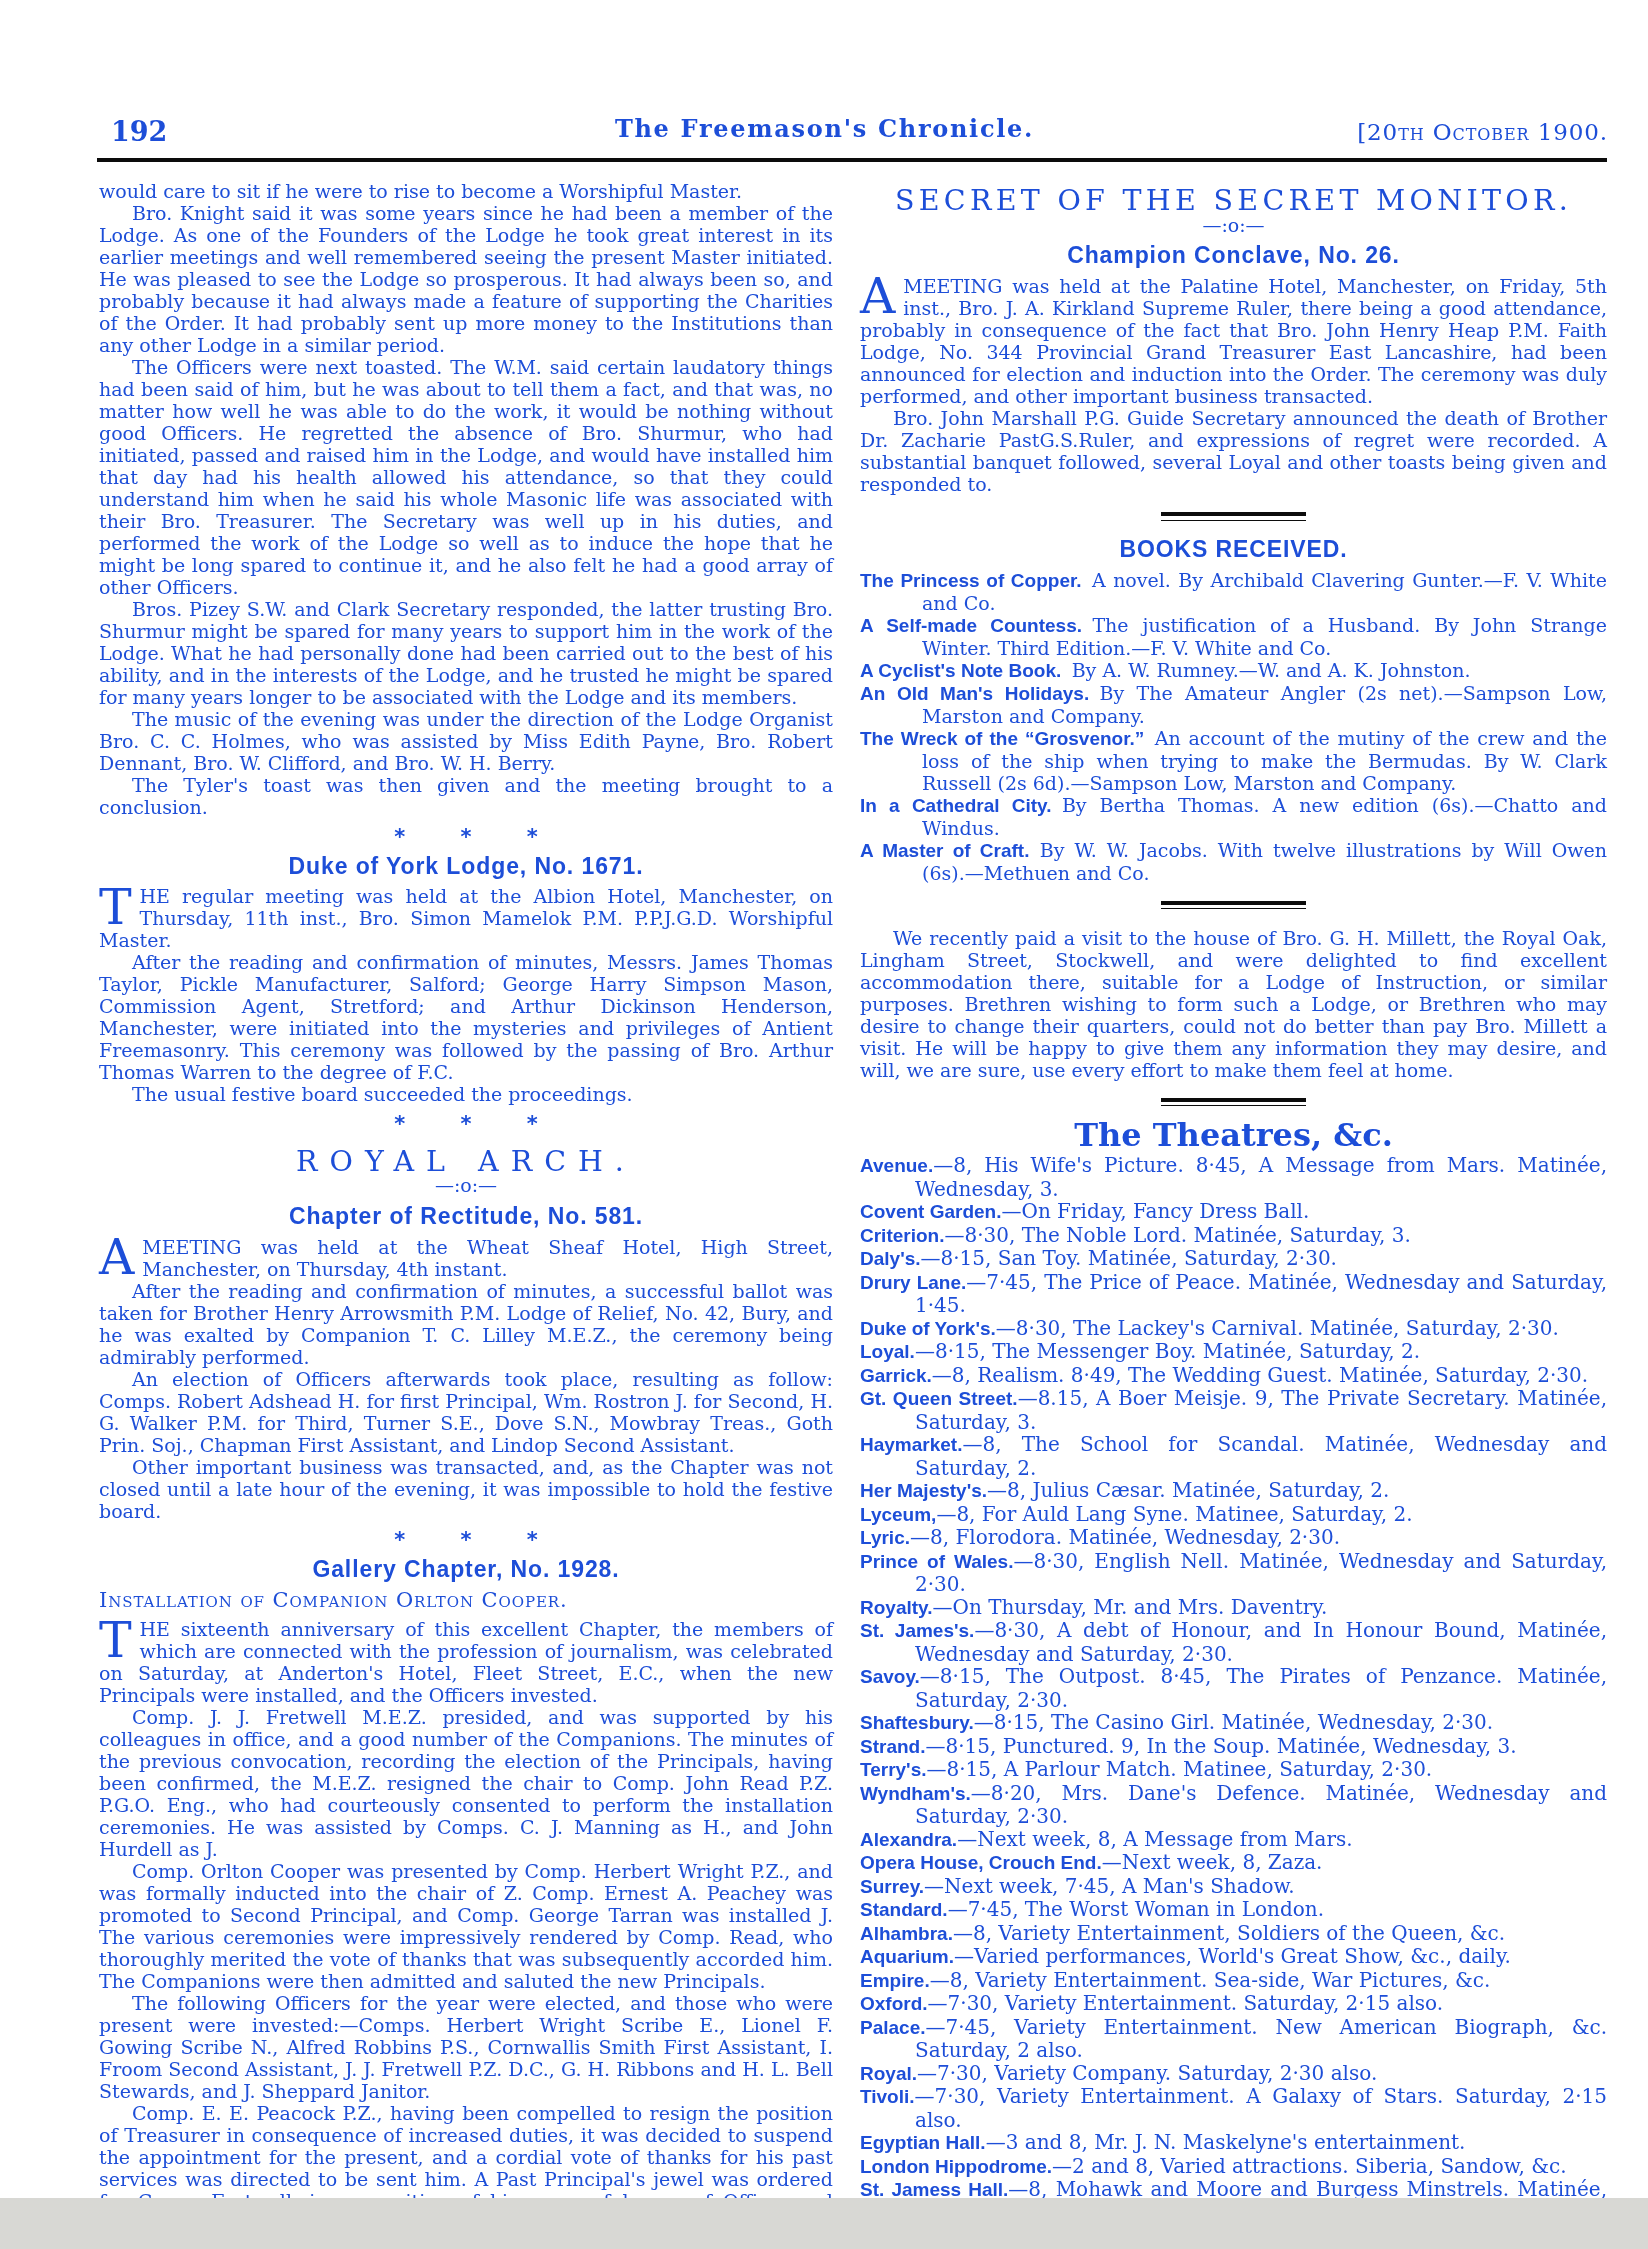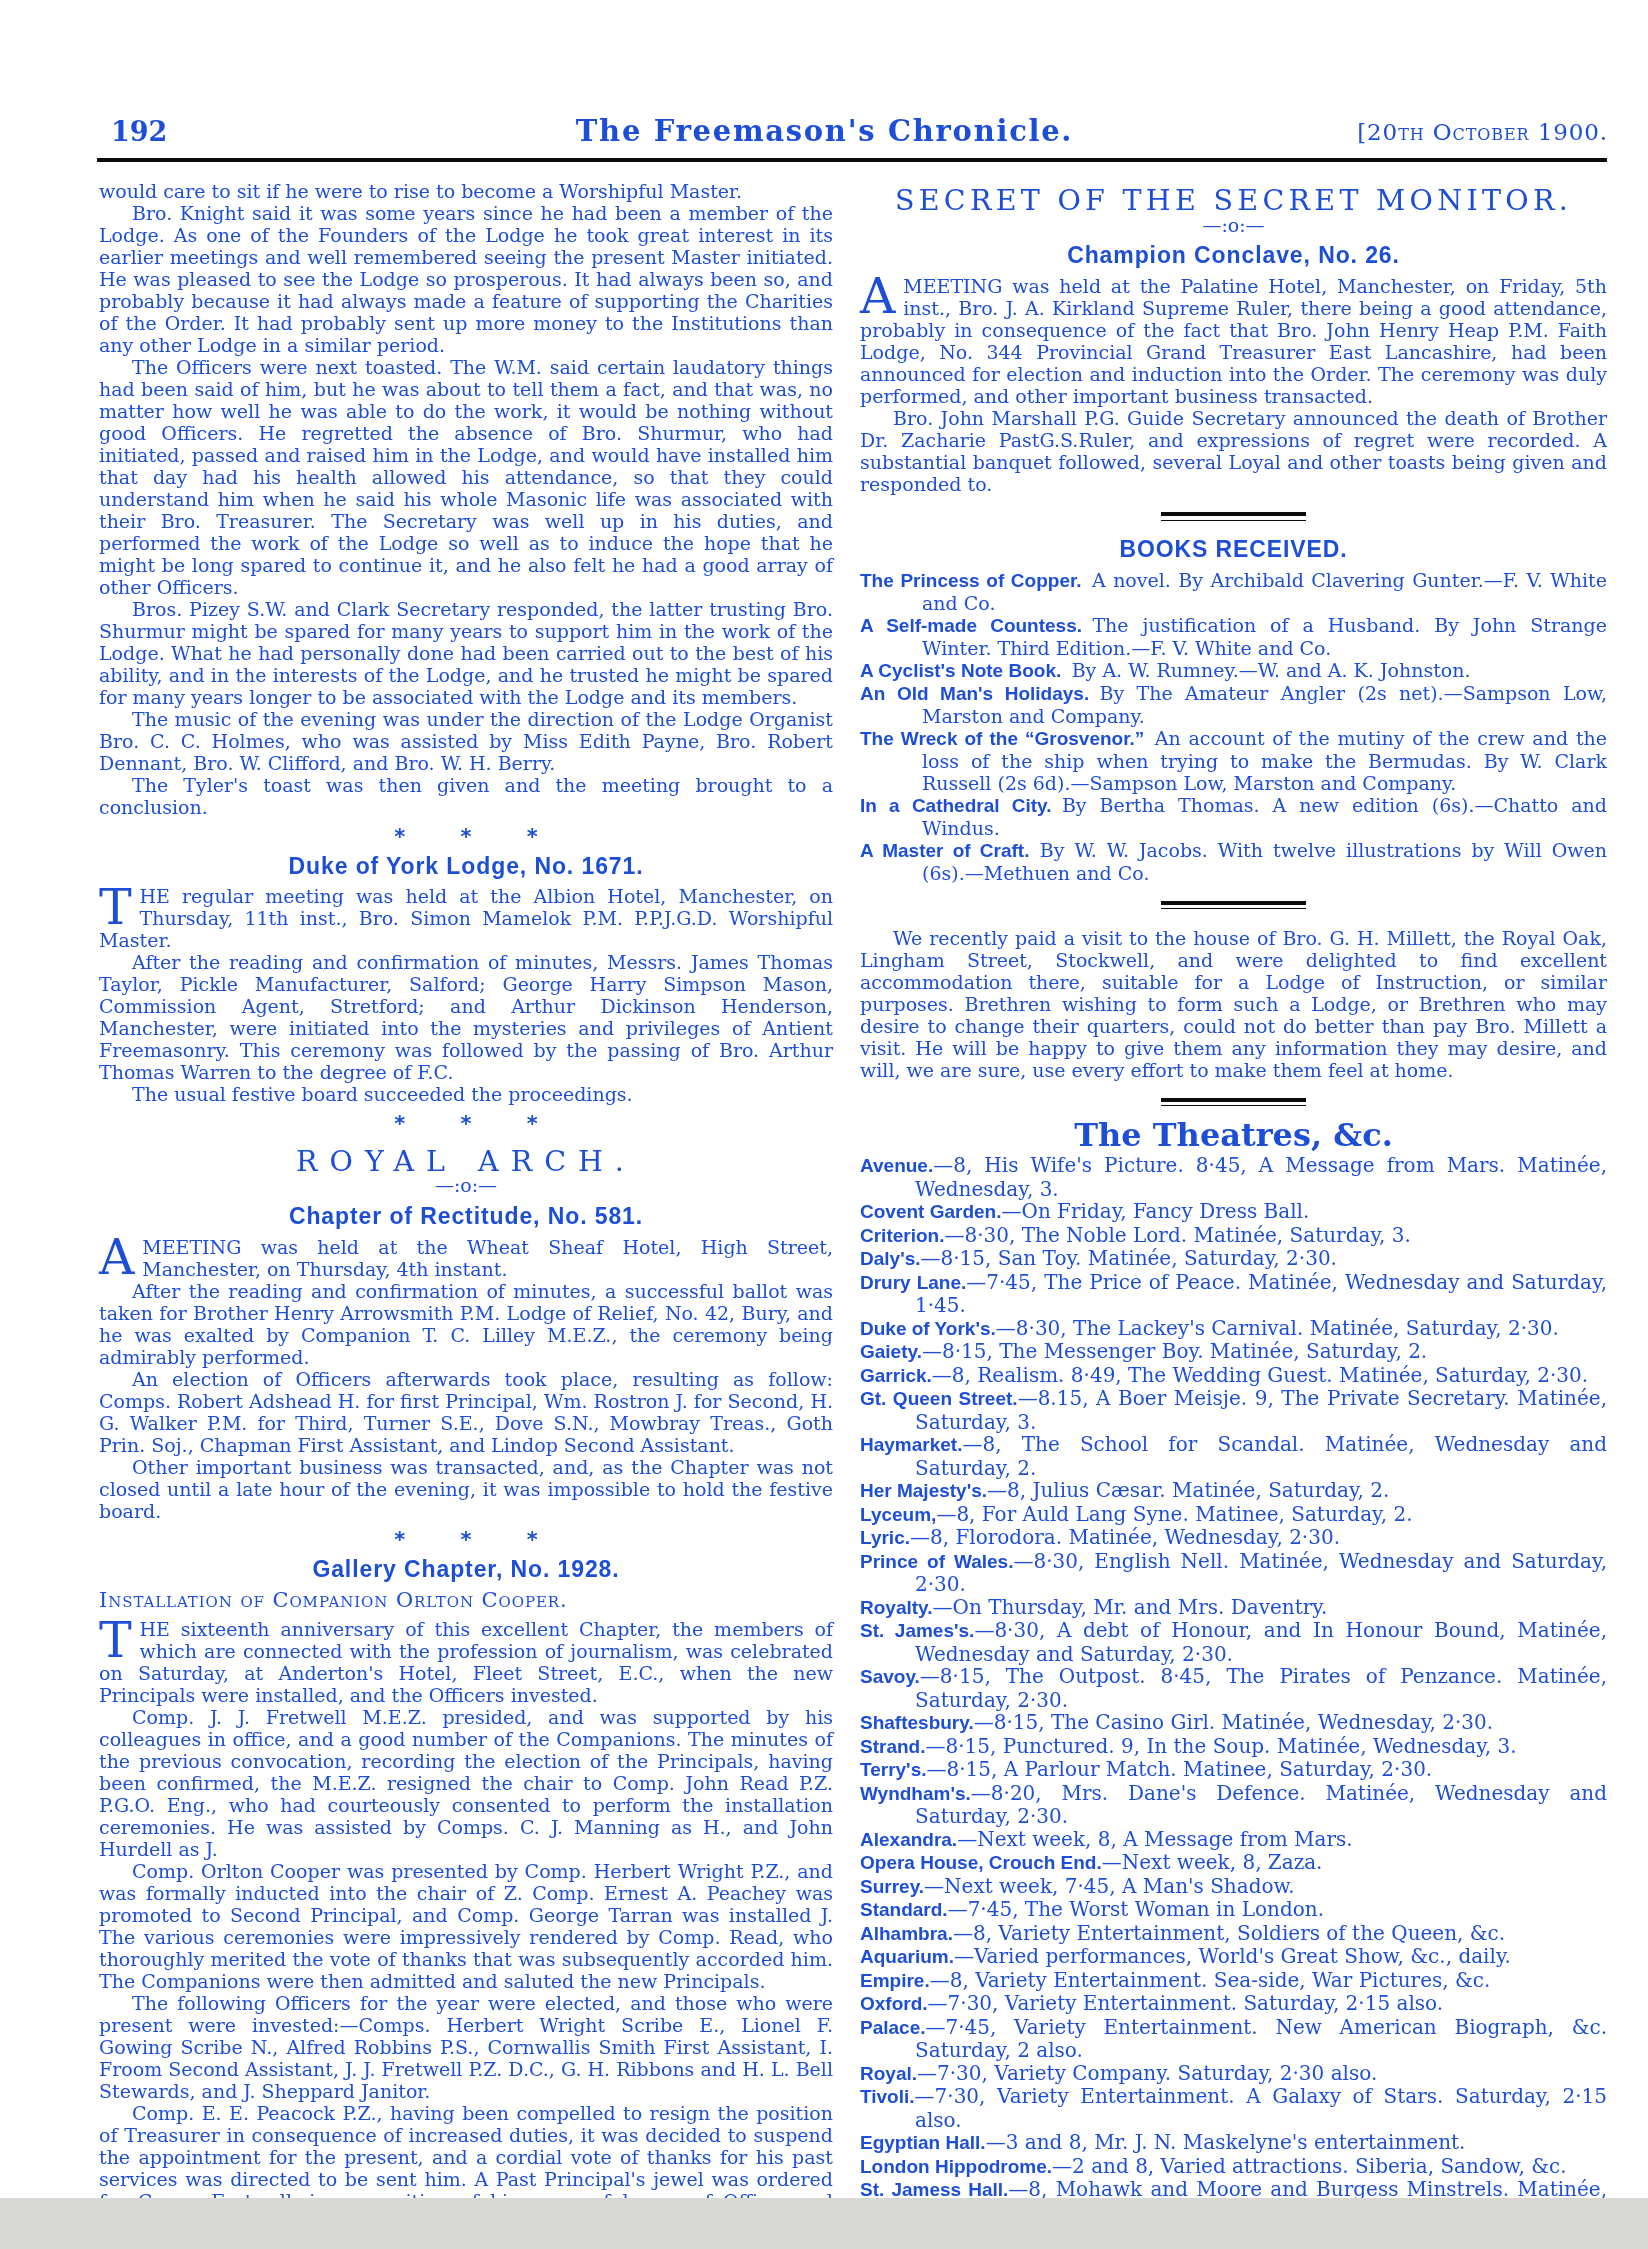--- a/index.html
+++ b/index.html
@@ -1,21 +1,21 @@
 <!DOCTYPE html>
 <html style="font-size:14px"><head>
 <meta charset="utf-8">
 <style>
   html,body{margin:0;padding:0;background:#d8d8d4;}
   .page{position:relative;width:1649px;height:2198px;background:#ffffff;color:#1d4ed8;
         font-family:"DejaVu Serif", serif;overflow:hidden;text-decoration:underline;}
   
   .masthead-number{position:absolute;left:111px;top:116px;font-size:27px;font-weight:bold;}
   .masthead-title{position:absolute;left:0;right:0;top:114px;text-align:center;
-                  font-size:29px;font-weight:bold;letter-spacing:1.7px;}
+                  font-size:24px;font-weight:bold;letter-spacing:1.7px;}
   .masthead-date{position:absolute;left:1236px;width:372px;top:119px;font-size:23px;
                  font-variant:small-caps;letter-spacing:0.9px;text-align:right;}
   .masthead-rule{position:absolute;left:97px;top:158px;width:1510px;height:0;
                  border-top:4.3px solid #0c0c0c;}
   
   .col{position:absolute;font-size:19px;line-height:22px;text-align:justify;}
   .col-left{left:99px;top:180px;width:734px;}
   .col-right{left:860px;top:190px;width:747px;}
   .para{margin:0;text-indent:33px;}
   .first-flush .para:first-child{text-indent:0;}
@@ -144,21 +144,21 @@
 
     <section>
       <h2 class="h-theatres">The Theatres, &amp;c.</h2>
       <div class="theatre-list">
           <p class="theatre-entry"><span class="theatre-name">Avenue.</span>—8, His Wife's Picture.  8·45, A Message from Mars.  Matinée, Wednesday, 3.</p>
           <p class="theatre-entry"><span class="theatre-name">Covent Garden.</span>—On Friday, Fancy Dress Ball.</p>
           <p class="theatre-entry"><span class="theatre-name">Criterion.</span>—8·30, The Noble Lord.  Matinée, Saturday, 3.</p>
           <p class="theatre-entry"><span class="theatre-name">Daly's.</span>—8·15, San Toy.  Matinée, Saturday, 2·30.</p>
           <p class="theatre-entry"><span class="theatre-name">Drury Lane.</span>—7·45, The Price of Peace.  Matinée, Wednesday and Saturday, 1·45.</p>
           <p class="theatre-entry"><span class="theatre-name">Duke of York's.</span>—8·30, The Lackey's Carnival.  Matinée, Saturday, 2·30.</p>
-          <p class="theatre-entry"><span class="theatre-name">Gaiety.</span>—8·15, The Messenger Boy.  Matinée, Saturday, 2.</p>
+          <p class="theatre-entry"><span class="theatre-name">Loyal.</span>—8·15, The Messenger Boy.  Matinée, Saturday, 2.</p>
           <p class="theatre-entry"><span class="theatre-name">Garrick.</span>—8, Realism.  8·49, The Wedding Guest.  Matinée, Saturday, 2·30.</p>
           <p class="theatre-entry"><span class="theatre-name">Gt. Queen Street.</span>—8.15, A Boer Meisje.  9, The Private Secretary.  Matinée, Saturday, 3.</p>
           <p class="theatre-entry"><span class="theatre-name">Haymarket.</span>—8, The School for Scandal.  Matinée, Wednesday and Saturday, 2.</p>
           <p class="theatre-entry"><span class="theatre-name">Her Majesty's.</span>—8, Julius Cæsar.  Matinée, Saturday, 2.</p>
           <p class="theatre-entry"><span class="theatre-name">Lyceum,</span>—8, For Auld Lang Syne.  Matinee, Saturday, 2.</p>
           <p class="theatre-entry"><span class="theatre-name">Lyric.</span>—8, Florodora.  Matinée, Wednesday, 2·30.</p>
           <p class="theatre-entry"><span class="theatre-name">Prince of Wales.</span>—8·30, English Nell.  Matinée, Wednesday and Saturday, 2·30.</p>
           <p class="theatre-entry"><span class="theatre-name">Royalty.</span>—On Thursday, Mr. and Mrs. Daventry.</p>
           <p class="theatre-entry"><span class="theatre-name">St. James's.</span>—8·30, A debt of Honour, and In Honour Bound,  Matinée, Wednesday and Saturday, 2·30.</p>
           <p class="theatre-entry"><span class="theatre-name">Savoy.</span>—8·15, The Outpost.  8·45, The Pirates of Penzance.  Matinée, Saturday, 2·30.</p>

